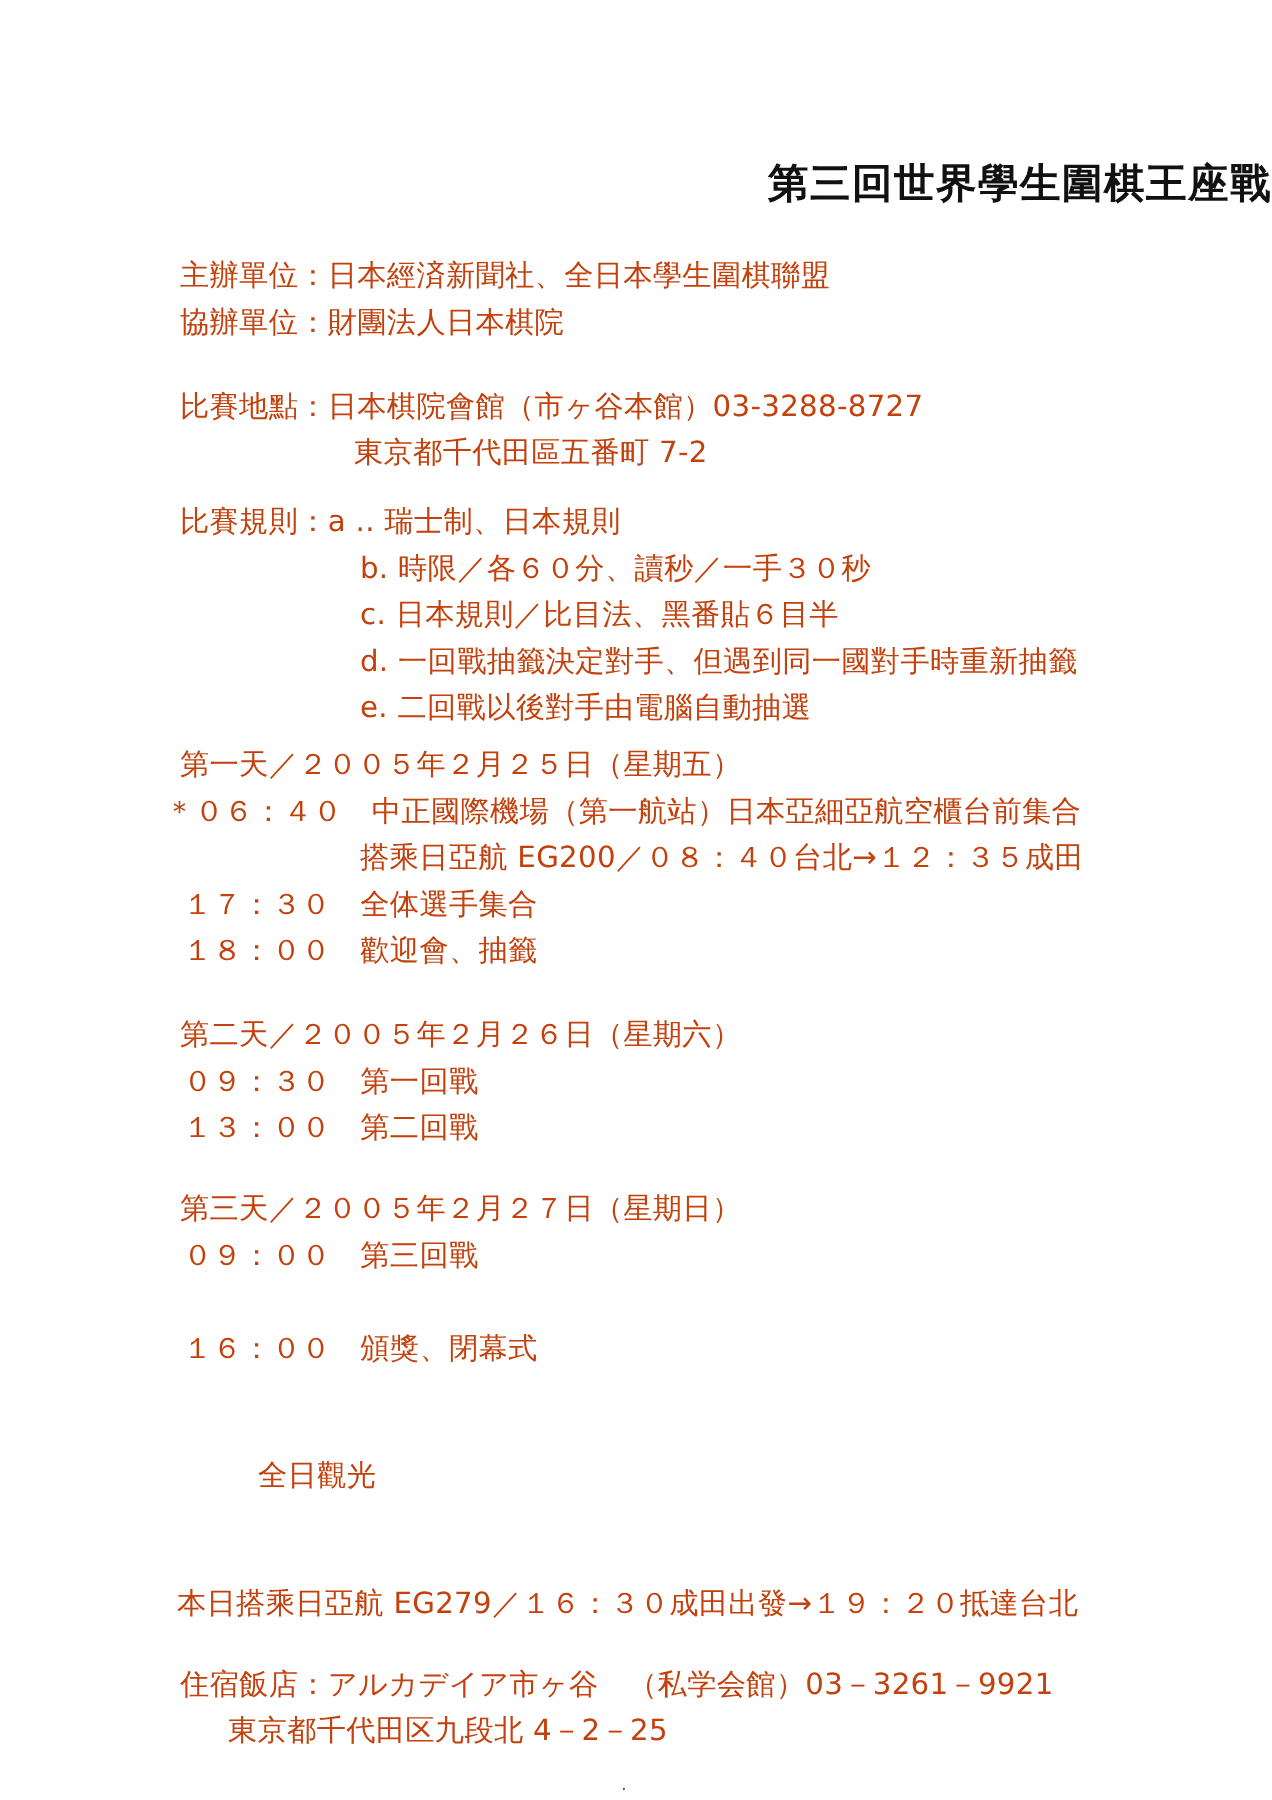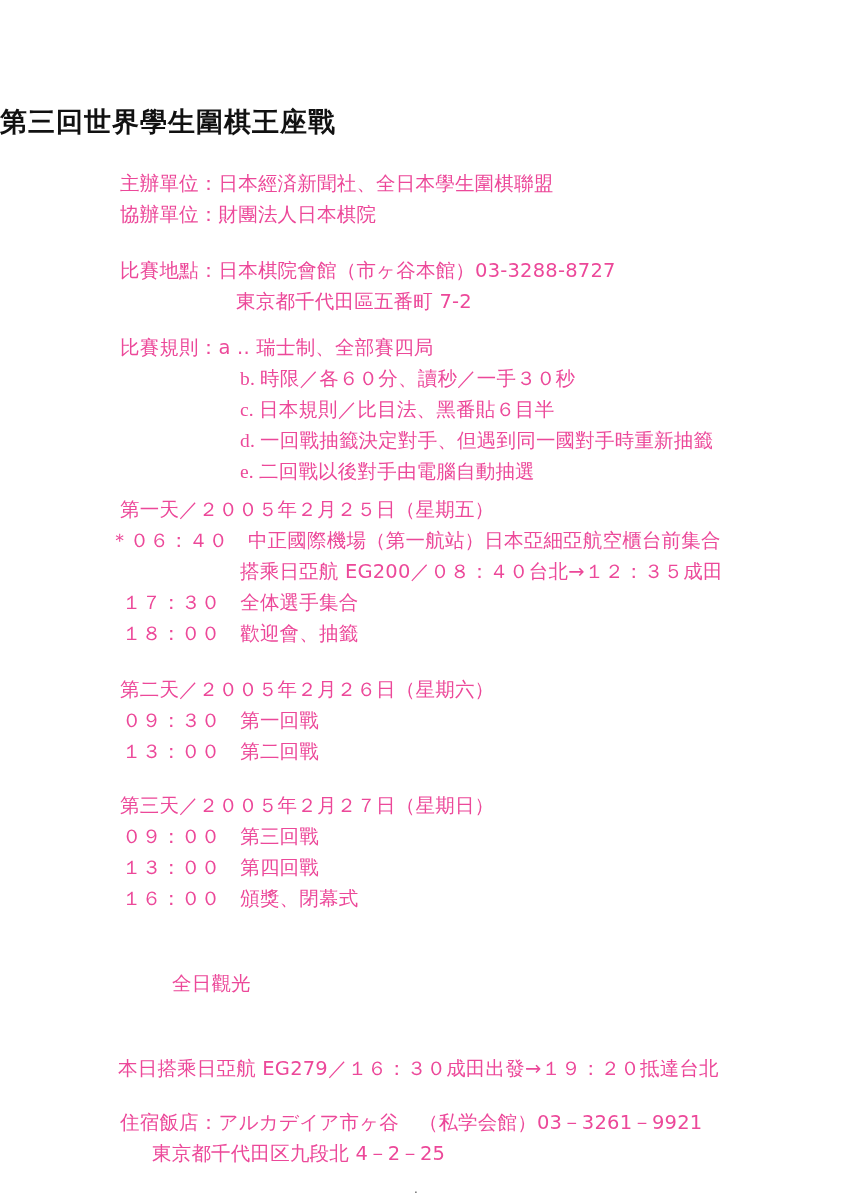--- a/index.html
+++ b/index.html
@@ -19,38 +19,38 @@
     position: relative;
     width: 848px;
     height: 1200px;
     box-sizing: border-box;
   }
   .doc-title {
     position: absolute;
     top: 104px;
     left: 0;
     width: 848px;
-    text-align: left;
+    text-align: right;
     font-size: 27px;
     letter-spacing: 1px;
     font-weight: 600;
     color: #111;
   }
   .body-block {
     position: absolute;
     left: 120px;
     font-size: 19.5px;
     line-height: 31px;
     white-space: pre;
-    color: #ec4899;
+    color: #c2410c;
     letter-spacing: 0.2px;
   }
   .indent-1 { left: 120px; }
   .indent-2 { left: 236px; }
-  .indent-3 { left: 240px; font-family: Liberation Serif, serif; }
+  .indent-3 { left: 240px; }
   .footer-mark {
     position: absolute;
     left: 414px;
     top: 1182px;
     font-size: 12px;
     color: #555;
   }
 </style>
 </head>
 <body>
@@ -58,39 +58,38 @@
 <div class="page">
 
   <div class="doc-title">第三回世界學生圍棋王座戰</div>
 
   <div class="body-block indent-1" style="top:168px">主辦單位：日本經済新聞社、全日本學生圍棋聯盟</div>
   <div class="body-block indent-1" style="top:199px">協辦單位：財團法人日本棋院</div>
 
   <div class="body-block indent-1" style="top:255px">比賽地點：日本棋院會館（市ヶ谷本館）03-3288-8727</div>
   <div class="body-block indent-2" style="top:286px">東京都千代田區五番町 7-2</div>
 
-  <div class="body-block indent-1" style="top:332px">比賽規則：a .. 瑞士制、全部賽四局</div>
+  <div class="body-block indent-1" style="top:332px">比賽規則：a .. 瑞士制、日本規則</div>
   <div class="body-block indent-3" style="top:363px">b. 時限／各６０分、讀秒／一手３０秒</div>
   <div class="body-block indent-3" style="top:394px">c. 日本規則／比目法、黑番貼６目半</div>
   <div class="body-block indent-3" style="top:456px">e. 二回戰以後對手由電腦自動抽選</div>
   <div class="body-block indent-3" style="top:425px">d. 一回戰抽籤決定對手、但遇到同一國對手時重新抽籤</div>
 
   <div class="body-block indent-1" style="top:494px">第一天／２００５年２月２５日（星期五）</div>
   <div class="body-block" style="top:525px; left:110px">＊０６：４０　中正國際機場（第一航站）日本亞細亞航空櫃台前集合</div>
   <div class="body-block" style="top:556px; left:240px">搭乘日亞航 EG200／０８：４０台北→１２：３５成田</div>
   <div class="body-block" style="top:587px; left:122px">１７：３０　全体選手集合</div>
   <div class="body-block" style="top:618px; left:122px">１８：００　歡迎會、抽籤</div>
 
   <div class="body-block indent-1" style="top:674px">第二天／２００５年２月２６日（星期六）</div>
   <div class="body-block" style="top:705px; left:122px">０９：３０　第一回戰</div>
   <div class="body-block" style="top:736px; left:122px">１３：００　第二回戰</div>
 
   <div class="body-block indent-1" style="top:790px">第三天／２００５年２月２７日（星期日）</div>
   <div class="body-block" style="top:821px; left:122px">０９：００　第三回戰</div>
-  <div class="body-block" style="top:852px; left:122px">１３：００　第四回戰</div>
   <div class="body-block" style="top:883px; left:122px">１６：００　頒獎、閉幕式</div>
 
   <div class="body-block" style="top:968px; left:172px">全日觀光</div>
 
   <div class="body-block" style="top:1053px; left:118px">本日搭乘日亞航 EG279／１６：３０成田出發→１９：２０抵達台北</div>
 
   <div class="body-block indent-1" style="top:1107px">住宿飯店：アルカデイア市ヶ谷　（私学会館）03－3261－9921</div>
   <div class="body-block" style="top:1138px; left:152px">東京都千代田区九段北 4－2－25</div>
 
   <div class="footer-mark">.</div>

